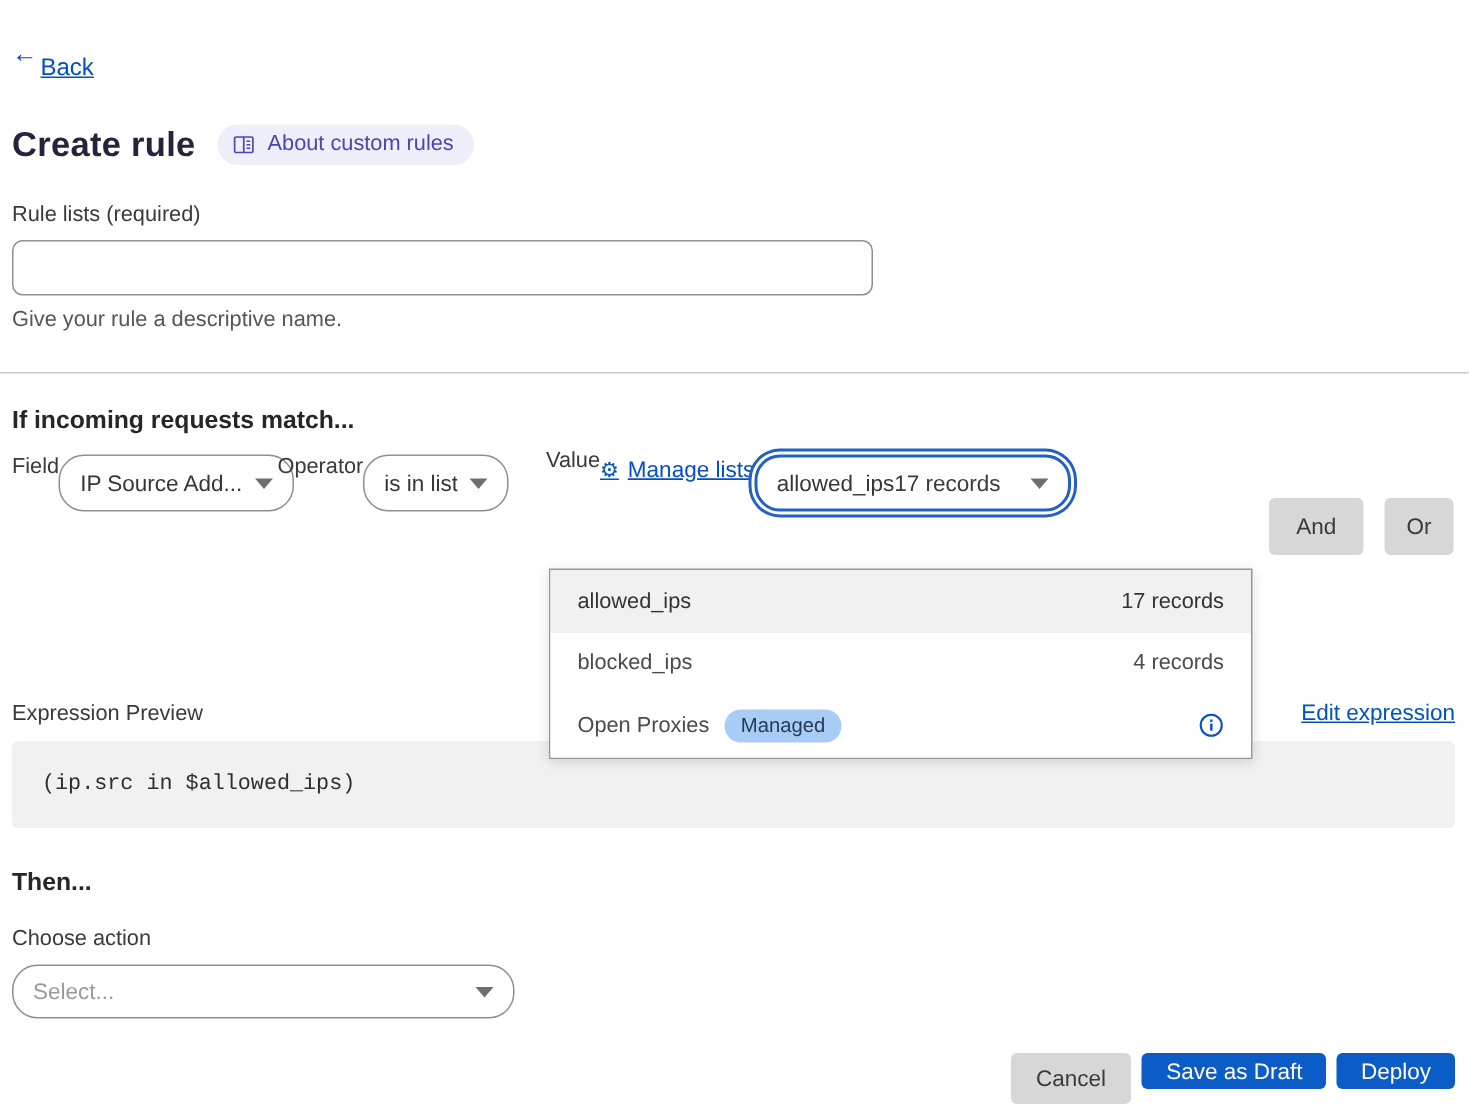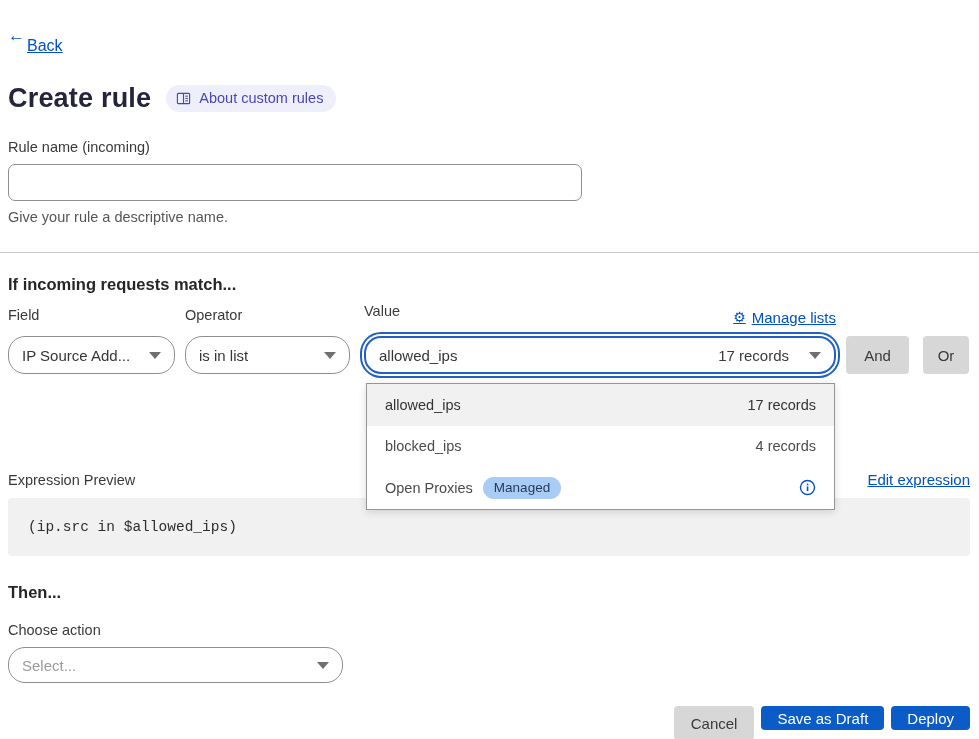--- a/index.html
+++ b/index.html
@@ -16,21 +16,21 @@
   .back-row { padding-top: 17px; }
   .back-link {
     color: #0051c3; font-size: 16px; text-decoration: none;
     display: inline-flex; align-items: center; gap: 2px; cursor: pointer;
   }
   .back-arrow { font-size: 17px; text-decoration: none; }
   .back-label { text-decoration: underline; margin-top: 20px; }
 
   
   .title-row { margin-top: 28px; display: flex; align-items: center; gap: 15px; }
-  .page-title { font-size: 27px; font-weight: bold; color: #24243c; letter-spacing: .2px; }
+  .page-title { font-size: 23px; font-weight: bold; color: #24243c; letter-spacing: .2px; }
   .about-badge {
     display: inline-flex; align-items: center; gap: 8px;
     background: #efeefb; color: #4946b8; border-radius: 14px;
     padding: 5px 13px 6px 10px; font-size: 14.5px; cursor: pointer;
   }
   .about-badge svg { display: block; }
 
   
   .field-label { font-size: 14.5px; color: #3a3a3a; }
   .rule-name-label { margin-top: 25px; }
@@ -42,21 +42,21 @@
   }
   .helper-text { margin-top: 8px; font-size: 14.5px; color: #565656; }
 
   hr.divider { margin-top: 27px; border: none; border-top: 1px solid #c8c8c8; margin-left: -8px; margin-right: -9px; }
 
   .section-heading { font-size: 16.5px; font-weight: bold; color: #262626; }
   .match-heading { margin-top: 22px; }
 
   
   .match-grid { margin-top: 13px; display: flex; align-items: flex-start; }
-  .col { display: flex; flex-direction: column; }
+  .col { display: flex; }
   .col-field { width: 167px; }
   .col-operator { width: 165px; margin-left: 10px; }
   .col-value { width: 472px; margin-left: 14px; position: relative; }
   .col .field-label { margin-bottom: 9px; height: 20px; }
   .value-label-row { display: flex; justify-content: space-between; align-items: center; margin-bottom: 9px; height: 20px; }
 
   .select-box {
     height: 38px; border: 1px solid #8f8f8f; border-radius: 17px;
     display: flex; align-items: center; justify-content: space-between;
     padding: 0 13px; font-size: 15px; color: #363636; background: #fff; cursor: pointer;
@@ -155,21 +155,21 @@
           <line x1="8" y1="2.5" x2="8" y2="13.5"></line>
           <line x1="10" y1="5.5" x2="12.6" y2="5.5"></line>
           <line x1="10" y1="8" x2="12.6" y2="8"></line>
           <line x1="10" y1="10.5" x2="12.6" y2="10.5"></line>
         </svg>
       </span>
       <span>About custom rules</span>
     </span>
   </div>
 
-  <div class="field-label rule-name-label">Rule name (incoming)</div>
+  <div class="field-label rule-name-label">Rule lists (required)</div>
   <input class="rule-name-input" type="text" value="" style="">
   <div class="helper-text">Give your rule a descriptive name.</div>
 
   <hr class="divider">
 
   <div class="section-heading match-heading">If incoming requests match...</div>
 
   <div class="match-grid">
     <div class="col col-field">
       <div class="field-label">Field</div>

